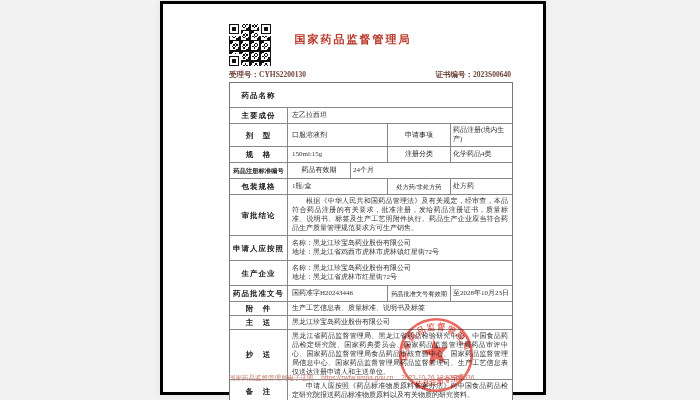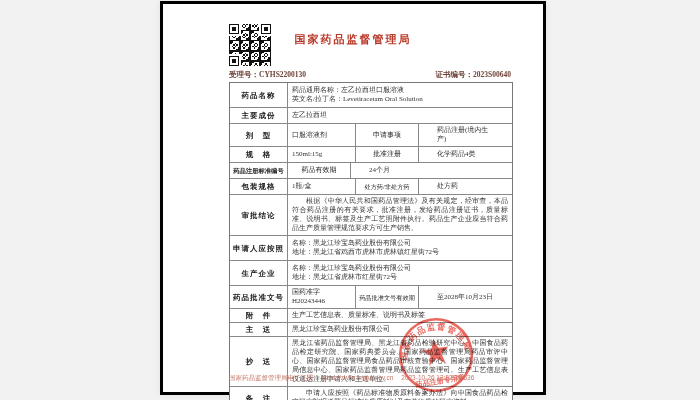--- a/index.html
+++ b/index.html
@@ -40,21 +40,21 @@
     font-weight:bold;font-size:7.5px;text-align:center;padding:1px;
     letter-spacing:1px;color:#222;
   }
   .lbl.sm{font-size:6.3px;letter-spacing:0;}
   .val{flex:1;border-left:1px solid #888;padding:2px 4px;display:flex;flex-direction:column;justify-content:center;}
   .l2{
     flex:0 0 60px;border-left:1px solid #888;display:flex;align-items:center;justify-content:center;
     font-weight:normal;font-size:7px;text-align:left;padding:1px;color:#222;
   }
   .l2.sm{font-size:6.2px;}
-  .v2{flex:0 0 57px;border-left:1px solid #888;padding:2px 18px;display:flex;align-items:center;}
+  .v2{flex:0 0 57px;border-left:1px solid #888;padding:2px 2px;display:flex;align-items:center;}
   .para{text-indent:2em;text-align:justify;}
   .h24{min-height:24px}.h15{min-height:15px}.h13{min-height:13px}
   .h40{min-height:40px}.h22{min-height:22px}.h36{min-height:36px}
   .footer{
     position:absolute;left:66px;top:370px;width:300px;
     font-size:6.5px;color:#c4796b;white-space:nowrap;
     font-family:"Liberation Sans","DejaVu Sans",sans-serif;
   }
   .footer span{margin-right:6px;}
   .seal{
@@ -430,42 +430,38 @@
     </div>
     <div>
       <span>证书编号：</span><span>2023S00640</span>
     </div>
   </div>
 
   <div class="tbl">
 
     <div class="r h24">
       <div class="lbl">药品名称</div>
-      <div class="val">
-        <div><span>药品通用名称：</span><span>左乙拉西坦口服溶液</span></div>
-        <div><span>英文名/拉丁名：</span><span>Levetiracetam Oral Solution</span></div>
-      </div>
     </div>
 
     <div class="r h15">
       <div class="lbl">主要成份</div>
       <div class="val">左乙拉西坦</div>
     </div>
 
     <div class="r h15">
       <div class="lbl">剂　型</div>
       <div class="val">口服溶液剂</div>
       <div class="l2">申请事项</div>
       <div class="v2">药品注册(境内生产)</div>
     </div>
 
     <div class="r h15">
       <div class="lbl">规　格</div>
       <div class="val">150ml:15g</div>
-      <div class="l2">批准注册</div>
+      <div class="l2">注册分类</div>
       <div class="v2">化学药品4类</div>
     </div>
 
     <div class="r h15">
       <div class="lbl sm">药品注册标准编号</div>
       <div class="l2">药品有效期</div>
       <div class="v2">24个月</div>
     </div>
 
     <div class="r h15">

